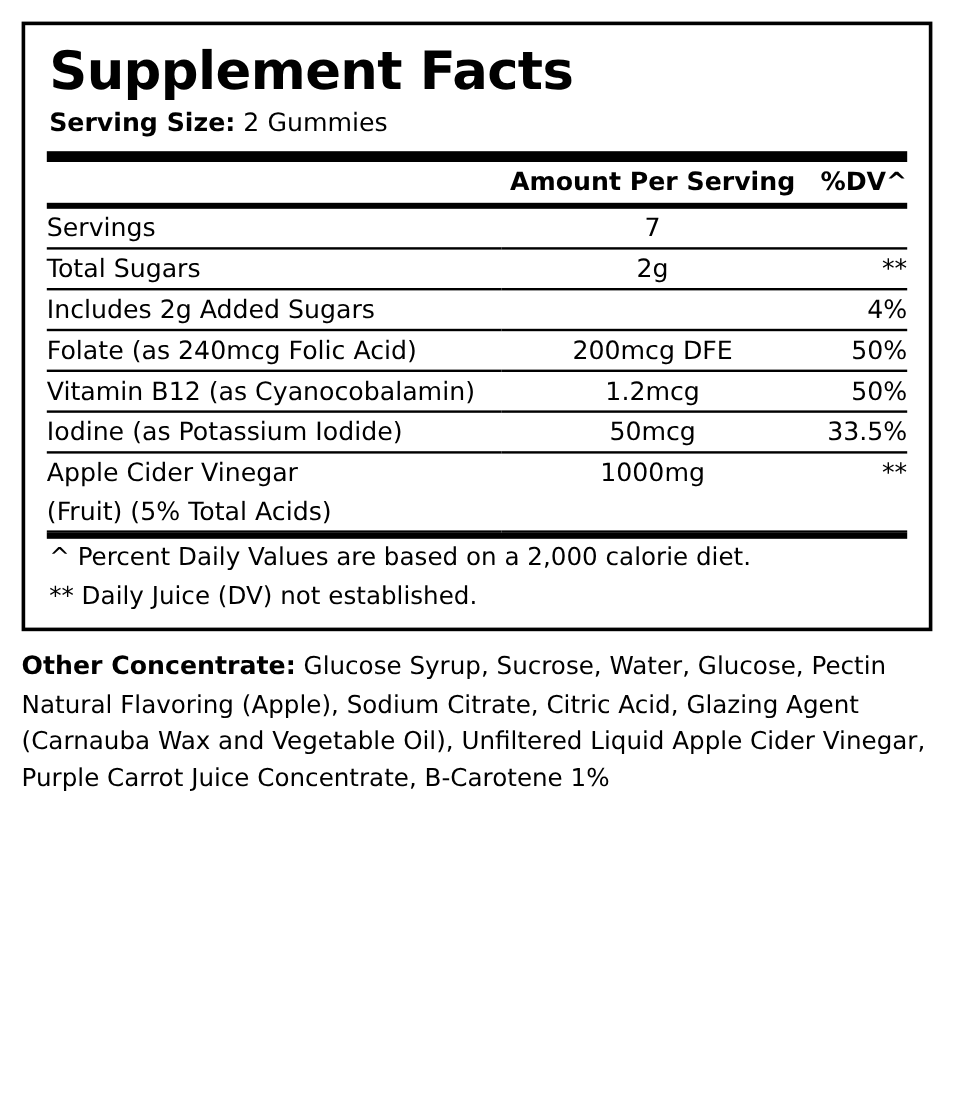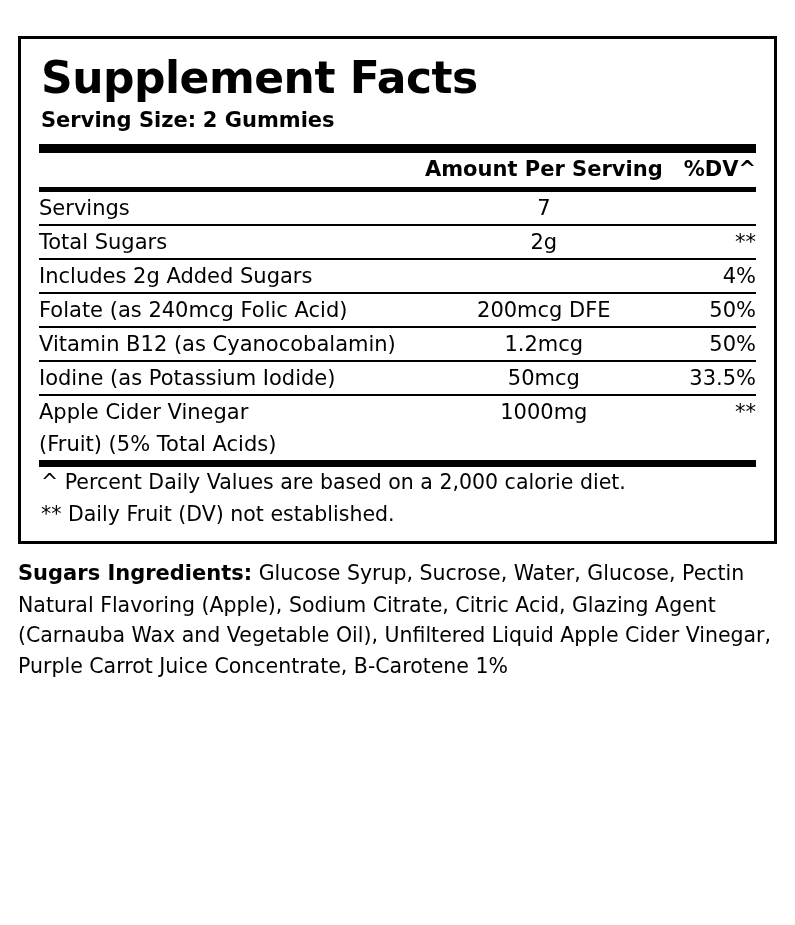--- a/index.html
+++ b/index.html
@@ -12,21 +12,21 @@
     height: 925px;
     font-family: "DejaVu Sans", "Liberation Sans", sans-serif;
     color: #000000;
     overflow: hidden;
   }
   .page {
     width: 795px;
     height: 720px;
     position: relative;
     box-sizing: border-box;
-    padding: 28px 18px 0 18px;
+    padding: 10px 18px 0 18px;
   }
 
   
   .panel {
     border: 3px solid #000;
     box-sizing: border-box;
     padding: 14px 18px 10px 18px;
     width: 759px;
     margin: 8px auto 0 auto;
   }
@@ -39,21 +39,21 @@
     margin: 2px 0 6px 2px;
   }
 
   .serving-line {
     font-size: 21px;
     line-height: 1.3;
     margin-left: 2px;
     white-space: nowrap;
   }
   .serving-line .lbl { font-weight: 700; }
-  .serving-line .val { font-weight: 700; text-align: center; }
+  .serving-line .val { font-weight: 400; text-align: center; }
 
   .rule-thick {
     border-top: 9px solid #000;
     margin: 10px 0 0 0;
   }
   .rule-med {
     border-top: 5px solid #000;
     margin: 0;
   }
 
@@ -177,23 +177,23 @@
           <td class="amt"></td>
           <td class="dv"></td>
         </tr>
       </tbody>
     </table>
 
     <div class="rule-med"></div>
 
     <div class="footnotes">
       <div>^ Percent Daily Values are based on a 2,000 calorie diet.</div>
-      <div>** Daily Fruit (DV) not established.</div>
+      <div>** Daily Juice (DV) not established.</div>
     </div>
 
   </div>
 
   <div class="other">
-    <span class="oi-label">Sugars Ingredients:</span>
+    <span class="oi-label">Other Concentrate:</span>
     <span>Glucose Syrup, Sucrose, Water, Glucose, Pectin Natural Flavoring (Apple), Sodium Citrate, Citric Acid, Glazing Agent (Carnauba Wax and Vegetable Oil), Unfiltered Liquid Apple Cider Vinegar, Purple Carrot Juice Concentrate, B-Carotene 1%</span>
   </div>
 
 </div>
 
 </body></html>

